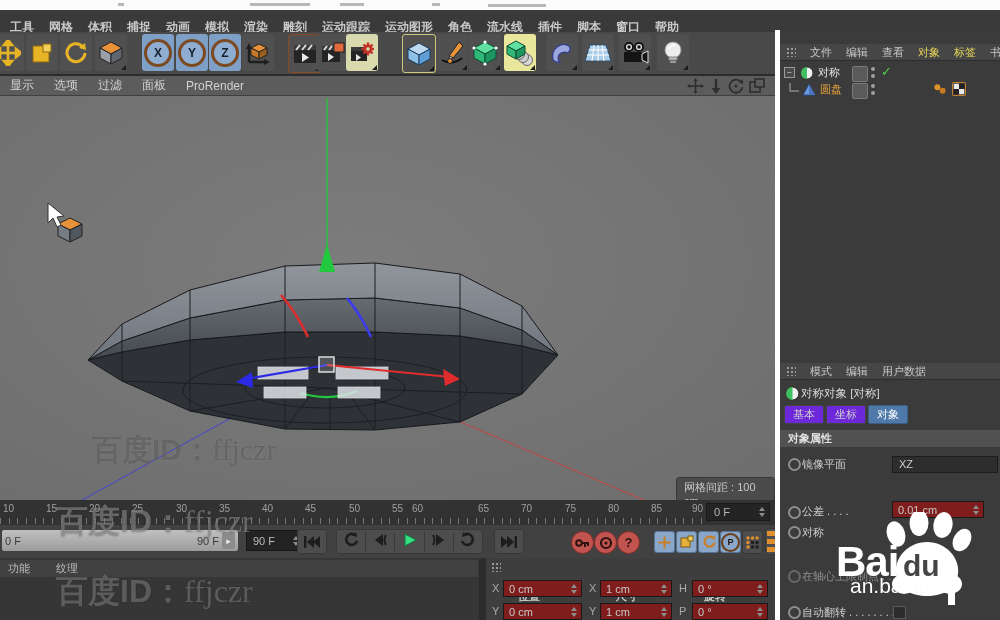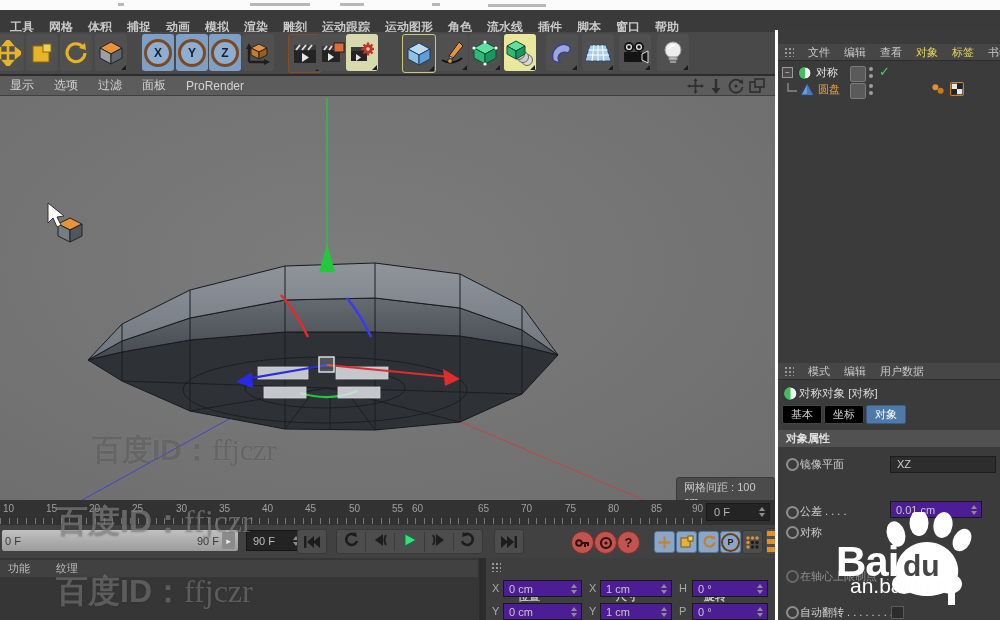--- a/index.html
+++ b/index.html
@@ -65,38 +65,38 @@
   .stp .u{border-bottom:4px solid #8d8d8d;} .stp .d{border-top:4px solid #8d8d8d;}
   
   .bottombar{left:0;top:558px;width:775px;height:62px;background:#363636;}
   .matmenu{position:absolute;left:0;top:2px;width:478px;height:17px;background:#414141;display:flex;gap:26px;
            padding-left:8px;align-items:center;box-sizing:border-box;}
   .matmenu span{font-size:11px;color:#bcbcbc;}
   .vdiv{position:absolute;left:479px;top:0;width:7px;height:62px;background:#2c2c2c;}
   .coordmgr{position:absolute;left:486px;top:0;width:289px;height:62px;background:#3e3e3e;}
   .coordhdr{position:absolute;top:3px;font-size:11px;color:#c6c6c6;font-weight:700;margin-top:28px;}
   .clabel{position:absolute;font-size:11px;color:#a9a9a9;top:2px;}
-  .cfield{position:absolute;top:0;height:17px;background:#4c1d95;border:1px solid #191919;color:#c8c8c8;font-size:11px;
+  .cfield{position:absolute;top:0;height:17px;background:#7f1d1d;border:1px solid #191919;color:#c8c8c8;font-size:11px;
           display:flex;align-items:center;padding-left:5px;box-sizing:border-box;}
   .crow{position:absolute;left:0;width:289px;height:19px;}
   
-  .rightpanel{left:775px;top:30px;width:225px;height:590px;background:#3b3b3b;border-left:3px solid #ffffff;box-sizing:border-box;}
+  .rightpanel{left:775px;top:30px;width:225px;height:590px;background:#3b3b3b;border-left:5px solid #ffffff;box-sizing:border-box;}
   .pmenu{position:absolute;left:0;width:223px;height:17px;background:#464646;border-bottom:1px solid #2d2d2d;
          display:flex;align-items:center;gap:14px;padding-left:6px;box-sizing:border-box;}
   .pmenu span{font-size:11px;color:#c9c9c9;white-space:nowrap;}
   .griddots{width:10px;height:10px;flex:0 0 10px;
      background:radial-gradient(circle,#9a9a9a 1px,transparent 1.2px);background-size:4px 4px;}
   .omrow{position:absolute;left:0;width:223px;height:17px;display:flex;align-items:center;}
   .omrow .name{font-size:11px;margin-left:4px;}
   .tag{position:absolute;width:14px;height:14px;border-radius:2px;}
   .attrrow{position:absolute;left:0;width:223px;height:20px;display:flex;align-items:center;}
   .ring{}
   .aring{width:9px;height:9px;border-radius:50%;border:2px solid #8f8f8f;margin-left:8px;flex:0 0 9px;}
   .alabel{font-size:11px;color:#cfcfcf;margin-left:1px;white-space:nowrap;}
-  .tab{height:17px;padding:0 8px;display:flex;align-items:center;font-size:11px;color:#cfcfcf;background:#000000;
+  .tab{height:17px;padding:0 8px;display:flex;align-items:center;font-size:11px;color:#cfcfcf;background:#6d28d9;
        border:1px solid #444;border-radius:2px;margin-right:2px;}
   .tabsel{background:#4e79a8;color:#fff;border-color:#3a5d85;}
   .dropdown{position:absolute;left:112px;width:106px;height:17px;background:#2d2d2d;border:1px solid #1d1d1d;
             color:#cccccc;font-size:11px;display:flex;align-items:center;padding-left:6px;box-sizing:border-box;}
   
   .baidu{z-index:60;}
   .bai{position:absolute;left:836px;top:538px;font-size:42px;font-weight:700;color:#ffffff;z-index:61;letter-spacing:-1px;}
   .du{position:absolute;left:903px;top:549px;font-size:30px;font-weight:700;color:#454545;z-index:63;}
   .url{position:absolute;left:850px;top:574px;font-size:21px;color:#fdfdfd;z-index:63;font-weight:400;}
   .cursorbar{position:absolute;left:948px;top:560px;width:7px;height:45px;background:#ffffff;z-index:64;}

